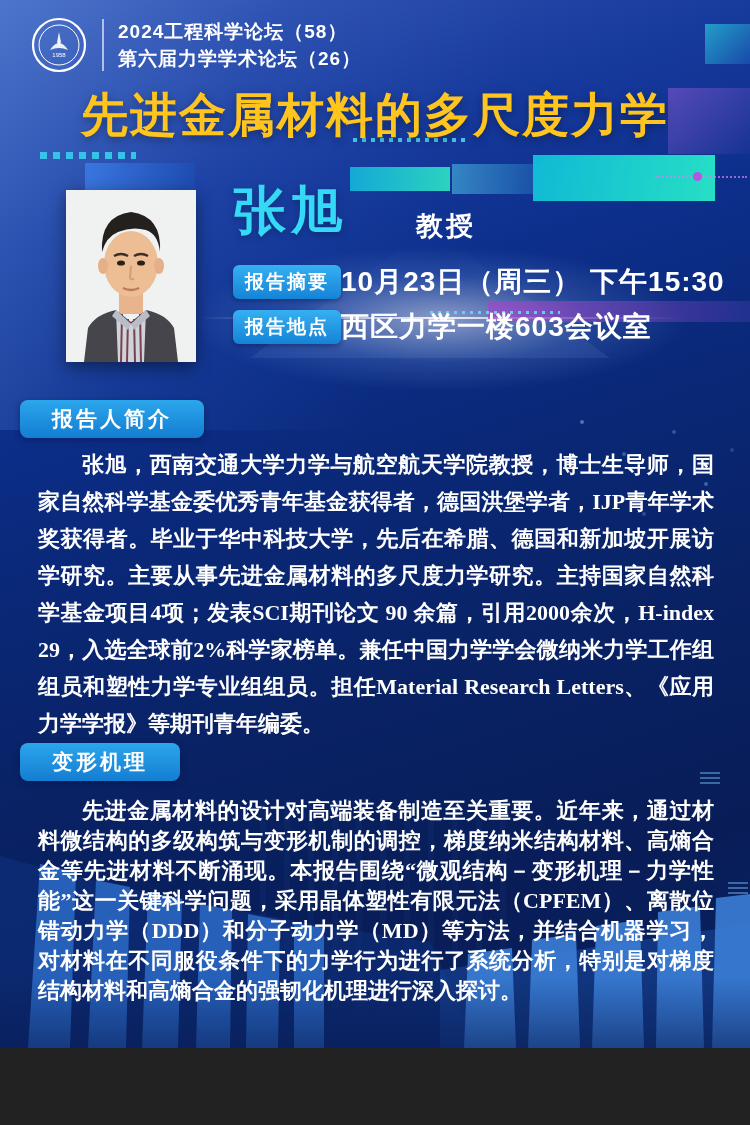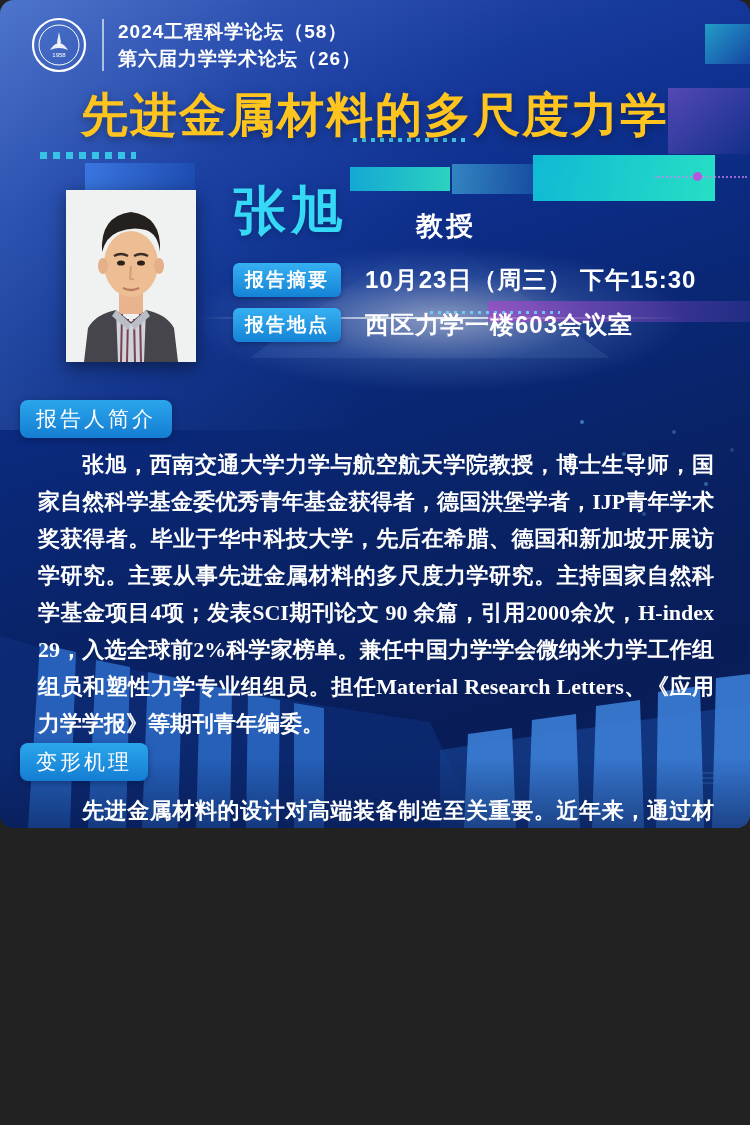--- a/index.html
+++ b/index.html
@@ -1,20 +1,19 @@
 <!DOCTYPE html>
 <html><head>
 <meta charset="utf-8">
 <style>
   html,body{margin:0;padding:0;background:#222;}
   .poster{
-    position:relative;width:750px;height:828px;overflow:hidden;
+    position:relative;width:750px;height:1048px;overflow:hidden;
     font-family:"Liberation Sans",sans-serif;color:#fff;
     background:linear-gradient(162deg,#3a5cb8 0%,#2a4cac 8%,#16399c 20%,#0d2f8c 32%,#0a2878 46%,#092264 64%,#081d58 82%,#0a2260 100%);
-    border-radius:14px;
   }
   .layer{position:absolute;}
   .top-glow{left:0;top:0;width:750px;height:430px;
     background:linear-gradient(112deg,rgba(120,170,245,.32) 0%,rgba(70,120,215,.14) 30%,rgba(255,255,255,0) 58%);}
   
   .header{left:30px;top:16px;display:flex;align-items:center;gap:14px;}
   .logo{width:58px;height:58px;flex:0 0 auto;}
   .divider{width:2px;height:52px;background:rgba(255,255,255,.6);}
   .forum{font-size:19px;font-weight:700;line-height:27px;letter-spacing:1px;color:#fff;}
   
@@ -61,24 +60,24 @@
   .photo{left:66px;top:190px;width:130px;height:172px;box-shadow:0 5px 16px rgba(0,0,0,.45);}
   
   .name{left:233px;top:176px;font-size:53px;font-weight:900;color:#35d8f5;letter-spacing:4px;
     text-shadow:0 2px 6px rgba(0,30,80,.5);}
   .prof{left:416px;top:208px;font-size:27px;font-weight:700;color:#fff;letter-spacing:3px;}
   .meta-row{display:flex;align-items:center;}
   .row-time{left:233px;top:263px;}
   .row-place{left:233px;top:308px;}
   .badge{background:linear-gradient(180deg,#36b0f2,#1583d6);color:#fff;font-size:19px;font-weight:700;
     padding:4px 12px;border-radius:6px;letter-spacing:2px;box-shadow:0 2px 5px rgba(0,20,60,.4);}
-  .meta-value{margin-left:24px;font-size:24px;font-weight:700;color:#fff;letter-spacing:1px;}
+  .meta-value{font-size:28px;font-weight:700;color:#fff;letter-spacing:1px;}
   
   .section-badge{background:linear-gradient(180deg,#2ba6ec,#147dd2);color:#fff;font-size:21px;
-    font-weight:400;padding:5px 16px;border-radius:8px;letter-spacing:3px;box-shadow:0 2px 6px rgba(0,20,60,.45);}
+    font-weight:700;padding:5px 32px;border-radius:8px;letter-spacing:3px;box-shadow:0 2px 6px rgba(0,20,60,.45);}
   .badge-bio{left:20px;top:400px;}
   .badge-abs{left:20px;top:743px;}
   .para{left:38px;width:676px;color:#fff;font-weight:700;text-align:justify;text-indent:2em;
     font-family:Liberation Serif, serif;}
   .bio-text{top:446px;font-size:22px;line-height:37px;}
   .abs-text{top:796px;font-size:22px;line-height:30px;}
   
   .skyline{left:0;bottom:0;width:750px;height:220px;}
   .univ{left:292px;top:1088px;font-size:21px;letter-spacing:5px;color:#bcd6f4;opacity:.9;
     font-style:italic;font-family:"Liberation Serif","DejaVu Serif",serif;margin-left:48px;}

